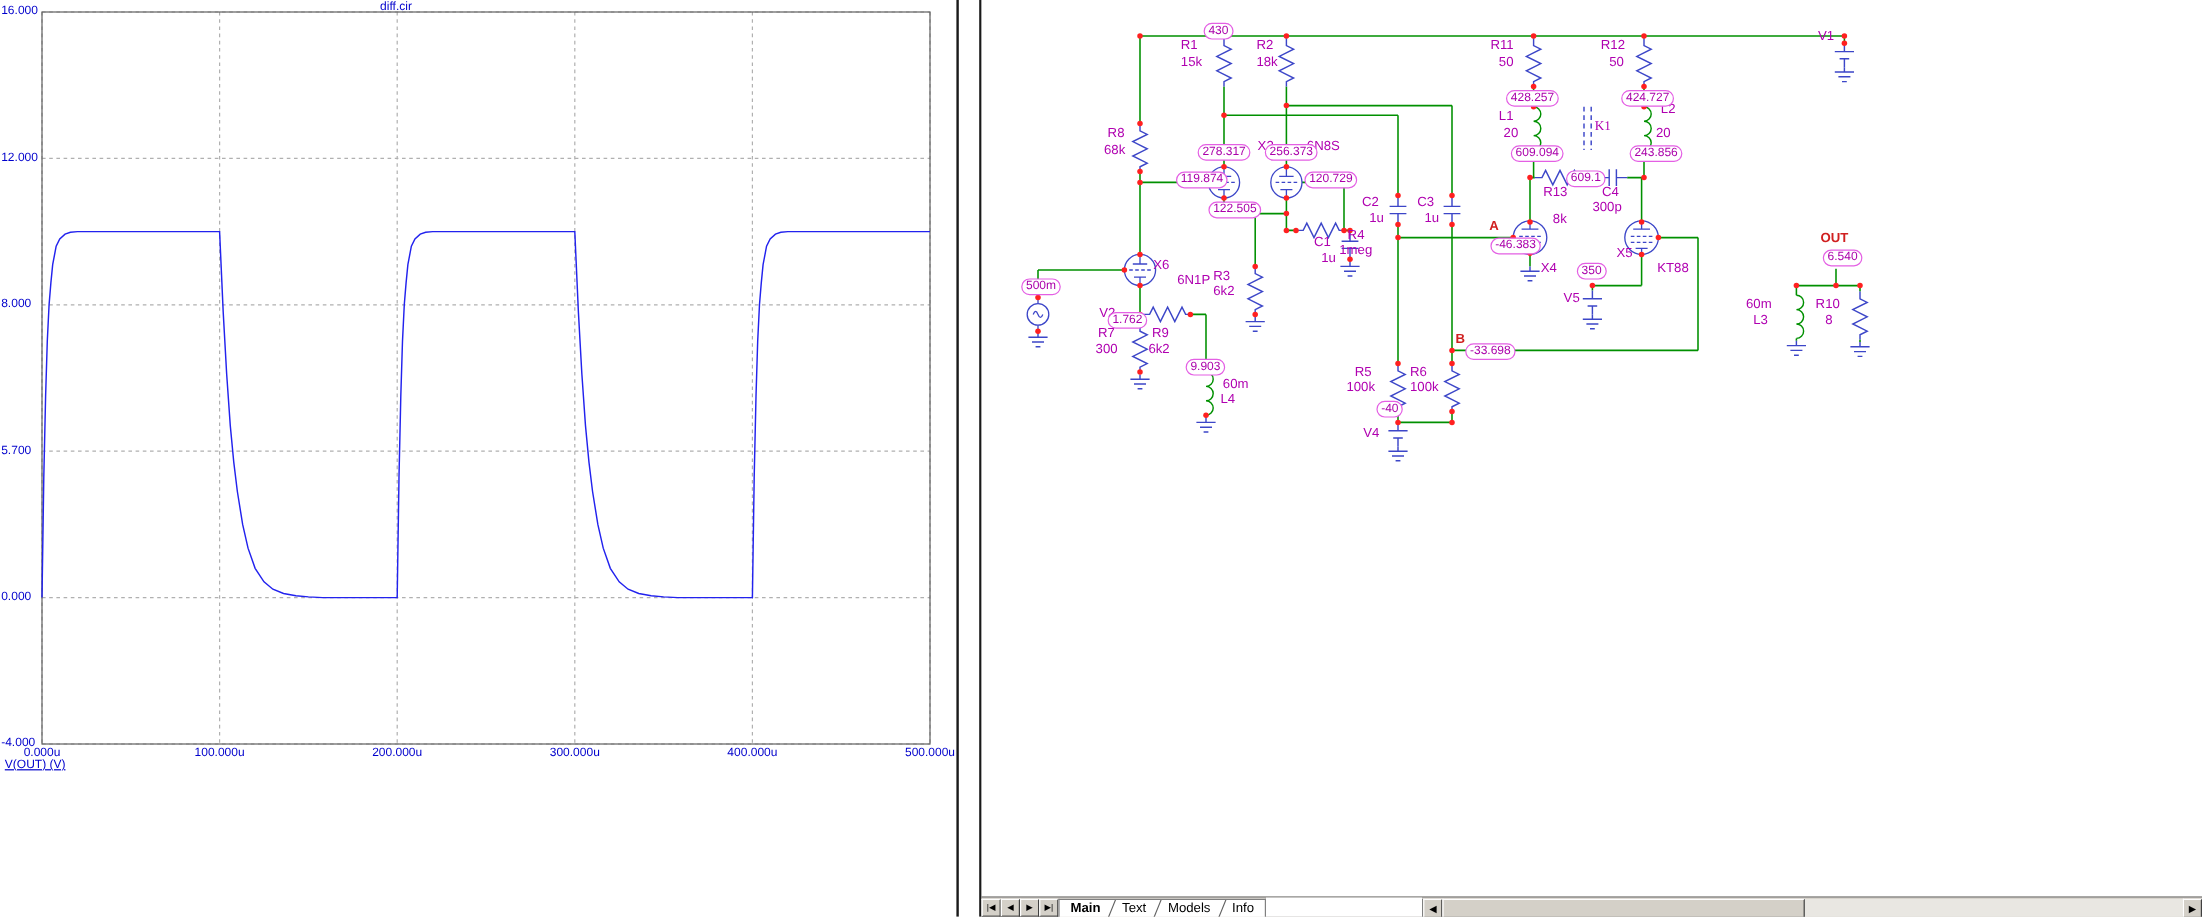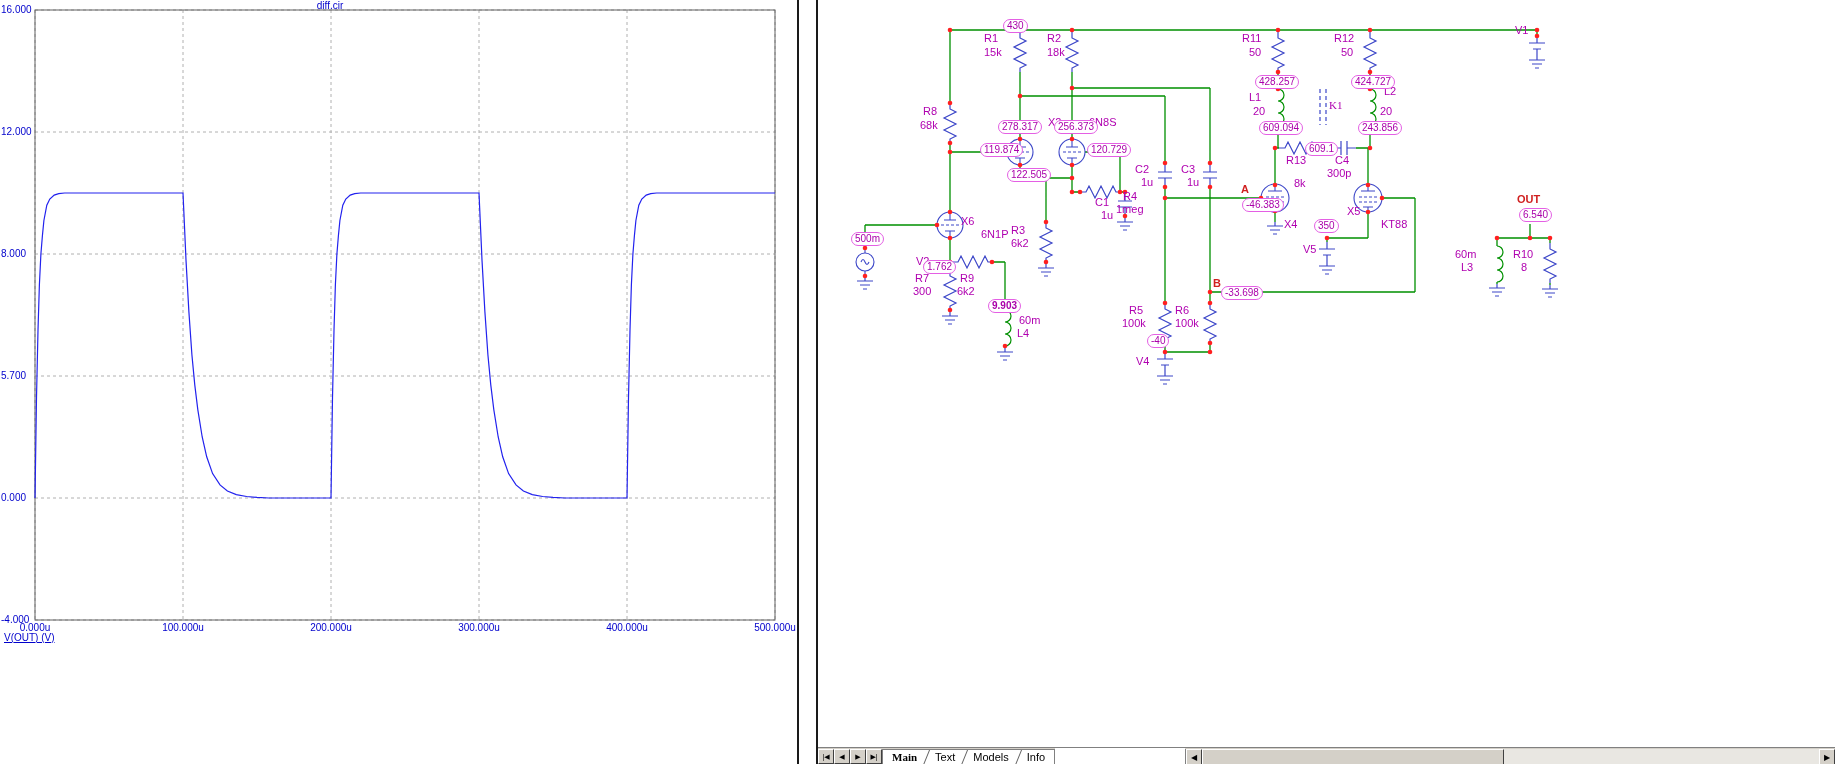--- a/index.html
+++ b/index.html
@@ -33,21 +33,21 @@
 
   
   .tabbar{position:absolute;left:818px;top:747px;width:1017px;height:17px;
           background:#d4d0c8;border-top:1px solid #808080;display:flex;align-items:stretch;}
   .navbtn{width:16px;height:15px;margin-top:1px;background:#d4d0c8;border:1px solid;
           border-color:#fff #404040 #404040 #fff;font-size:7px;line-height:13px;
           text-align:center;color:#000;cursor:pointer;padding:0;box-sizing:border-box;}
   #tabs{display:flex;background:#fff;border:1px solid #808080;border-bottom:none;
         margin-top:1px;align-items:stretch;}
   .tab{position:relative;padding:1px 9px 0 9px;font-size:11px;color:#000;cursor:pointer;}
-  .tab.active{font-weight:bold;font-family:Liberation Serif, serif;}
+  .tab.active{font-weight:bold;}
   .tab + .tab::before{content:'';position:absolute;left:0;top:0;bottom:0;width:1px;
                       background:#606060;transform:skewX(-22deg);}
   .tabfill{flex:0 0 130px;background:#fff;border-bottom:1px solid #808080;}
   .hscroll{flex:1;display:flex;margin-top:1px;background:#e9e7e2;align-items:stretch;border-left:1px solid #808080;}
   .scrollbtn{width:16px;background:#d4d0c8;border:1px solid;border-color:#fff #404040 #404040 #fff;
              font-size:8px;line-height:13px;text-align:center;cursor:pointer;padding:0;box-sizing:border-box;}
   .thumb{width:300px;background:#d4d0c8;border:1px solid;border-color:#fff #404040 #404040 #fff;cursor:grab;}
   .track{flex:1;}
 </style>
 </head>
@@ -337,21 +337,21 @@
       <div class="sch-n" style="left: 236px; top: 120px;">256.373</div>
       <div class="sch-n" style="left: 162px; top: 143px;">119.874</div>
       <div class="sch-n" style="left: 269px; top: 143px;">120.729</div>
       <div class="sch-n" style="left: 189px; top: 168px;">122.505</div>
       <div class="sch-n" style="left: 487px; top: 142px;">609.1</div>
       <div class="sch-n" style="left: 424px; top: 198px;">-46.383</div>
       <div class="sch-n" style="left: 496px; top: 219px;">350</div>
       <div class="sch-n" style="left: 403px; top: 286px;">-33.698</div>
       <div class="sch-n" style="left: 33px; top: 232px;">500m</div>
       <div class="sch-n" style="left: 105px; top: 260px;">1.762</div>
-      <div class="sch-n" style="left: 170px; top: 299px; font-weight: bold;">9.903</div>
+      <div class="sch-n" style="left: 170px; top: 299px;">9.903</div>
       <div class="sch-n" style="left: 329px; top: 334px;">-40</div>
       <div class="sch-n" style="left: 701px; top: 208px;">6.540</div>
       <div class="sch-f" style="left: 423px; top: 183px;">A</div>
       <div class="sch-f" style="left: 395px; top: 277px;">B</div>
       <div class="sch-f" style="left: 699px; top: 193px;">OUT</div>
     </div>
 </div>
 
 <div class="tabbar">
   <div id="navbtns" style="display:flex;">

